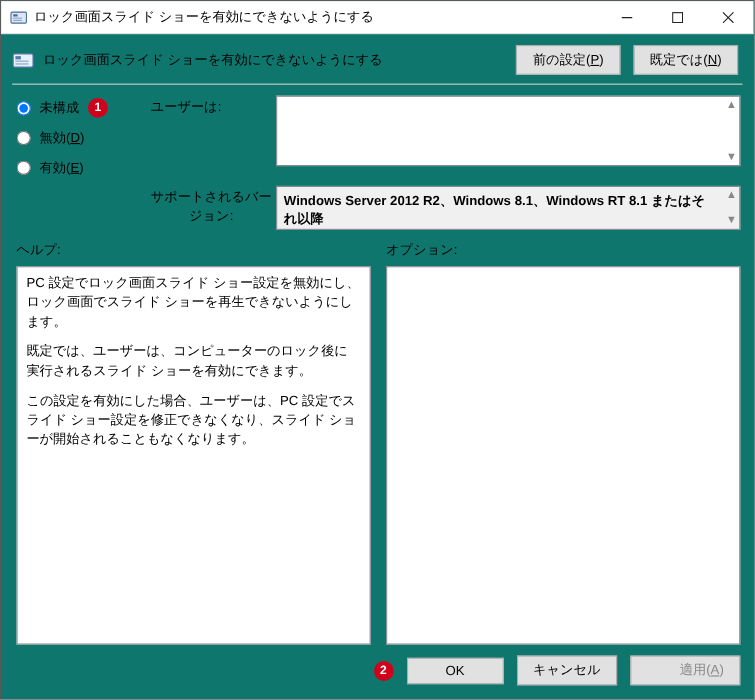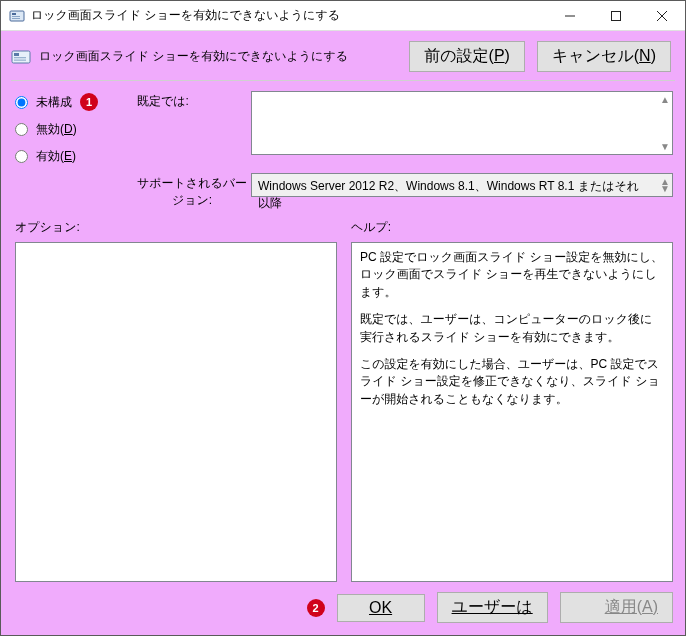--- a/index.html
+++ b/index.html
@@ -9,21 +9,21 @@
     font-size: 12px;
     background: #fff;
     width: 686px;
     height: 636px;
     overflow: hidden;
   }
   .window {
     width: 686px;
     height: 636px;
     border: 1px solid #5a5a5a;
-    background: #f0abfc;
+    background: #0f766e;
     display: flex;
     flex-direction: column;
   }
   
   .titlebar {
     height: 30px;
     background: #fff;
     display: flex;
     align-items: center;
     border-bottom: 1px solid #e0e0e0;
@@ -59,21 +59,21 @@
     width: 20px; height: 20px;
     display: flex; align-items: center; justify-content: center;
   }
   .header .htitle { flex: 1; font-size: 12px; color: #000; }
   .nav-btns { display: flex; gap: 12px; }
   .btn {
     background: #e1e1e1;
     border: 1px solid #adadad;
     padding: 4px 14px;
     font-family: inherit;
-    font-size: 16px;
+    font-size: 12px;
     min-width: 88px;
     text-align: center;
   }
   .btn:disabled { color: #888; padding-left: 44px; }
   .underline { text-decoration: underline; }
   .divider {
     height: 1px;
     background: #d0d0d0;
     margin: 0 10px 4px 10px;
   }
@@ -98,21 +98,21 @@
     margin-left: 4px;
   }
   .label { color: #000; padding-top: 2px; }
   .textbox {
     border: 1px solid #828790;
     background: #fff;
     width: 100%;
     position: relative;
   }
   .textbox.comment { height: 64px; }
-  .textbox.supported { height: 24px; background: #f0f0f0; padding: 4px 22px 4px 6px; font-size: 12px; color: #000; }
+  .textbox.supported { height: 40px; background: #f0f0f0; padding: 4px 22px 4px 6px; font-size: 12px; color: #000; font-weight: bold; }
   .scroll-hint {
     position: absolute; right: 2px;
     color: #888;
     font-size: 10px;
   }
   .scroll-hint.top { top: 2px; }
   .scroll-hint.bottom { bottom: 2px; }
   
   .mid {
     display: grid;
@@ -138,21 +138,21 @@
   .panel p { margin: 0 0 10px 0; }
   
   .footer {
     display: flex;
     justify-content: flex-end;
     align-items: center;
     gap: 12px;
     padding: 10px 12px 12px 12px;
     position: relative;
   }
-  .footer .btn { min-width: 88px; text-decoration: underline; }
+  .footer .btn { min-width: 88px; }
   .footer .callout { margin: 0; }
 </style>
 </head>
 <body>
 
 <div class="window">
 
   <div class="titlebar">
     <span class="icon">
       <svg width="16" height="16" viewBox="0 0 16 16">
@@ -188,21 +188,21 @@
       <svg width="20" height="20" viewBox="0 0 20 20">
         <rect x="1" y="4" width="18" height="12" rx="1.5" fill="#e8f0fa" stroke="#5a7aa8" stroke-width="1"></rect>
         <rect x="3" y="6" width="5" height="3" fill="#5a7aa8"></rect>
         <rect x="3" y="10" width="12" height="1.3" fill="#9ab3d0"></rect>
         <rect x="3" y="12.5" width="12" height="1.3" fill="#9ab3d0"></rect>
       </svg>
     </span>
     <span class="htitle">ロック画面スライド ショーを有効にできないようにする</span>
     <div class="nav-btns">
       <button class="btn"><span>前の設定(</span><span class="underline">P</span><span>)</span></button>
-      <button class="btn"><span>キャンセル(</span><span class="underline">N</span><span>)</span></button>
+      <button class="btn"><span>既定では(</span><span class="underline">N</span><span>)</span></button>
     </div>
   </div>
   <div class="divider"></div>
 
   <div class="config">
     <div class="radios">
       <label class="radio-row">
         <input type="radio" name="state" checked="" style="">
         <span class="radio-label">未構成</span>
         <span class="callout">1</span>
@@ -210,51 +210,51 @@
       <label class="radio-row">
         <input type="radio" name="state" style="">
         <span class="radio-label"><span>無効(</span><span class="underline">D</span><span>)</span></span>
       </label>
       <label class="radio-row">
         <input type="radio" name="state" style="">
         <span class="radio-label"><span>有効(</span><span class="underline">E</span><span>)</span></span>
       </label>
     </div>
 
-    <div class="label">既定では:</div>
+    <div class="label">ユーザーは:</div>
     <div class="textbox comment">
       <span></span>
       <span class="scroll-hint top">▲</span>
       <span class="scroll-hint bottom">▼</span>
     </div>
 
     <div></div>
     <div class="label" style="text-align:center">サポートされるバージョン:</div>
     <div class="textbox supported">
       <span>Windows Server 2012 R2、Windows 8.1、Windows RT 8.1 またはそれ以降</span>
       <span class="scroll-hint top">▲</span>
       <span class="scroll-hint bottom">▼</span>
     </div>
   </div>
 
   <div class="mid">
     <div class="col">
-      <div class="col-label">オプション:</div>
-      <div class="panel"></div>
-    </div>
-    <div class="col">
       <div class="col-label">ヘルプ:</div>
       <div class="panel">
         <p>PC 設定でロック画面スライド ショー設定を無効にし、ロック画面でスライド ショーを再生できないようにします。</p>
         <p>既定では、ユーザーは、コンピューターのロック後に実行されるスライド ショーを有効にできます。</p>
         <p>この設定を有効にした場合、ユーザーは、PC 設定でスライド ショー設定を修正できなくなり、スライド ショーが開始されることもなくなります。</p>
       </div>
     </div>
+    <div class="col">
+      <div class="col-label">オプション:</div>
+      <div class="panel"></div>
+    </div>
   </div>
 
   <div class="footer">
     <span class="callout">2</span>
     <button class="btn">OK</button>
-    <button class="btn">ユーザーは</button>
+    <button class="btn">キャンセル</button>
     <button class="btn" disabled=""><span>適用(</span><span class="underline">A</span><span>)</span></button>
   </div>
 
 </div>
 
 </body></html>

